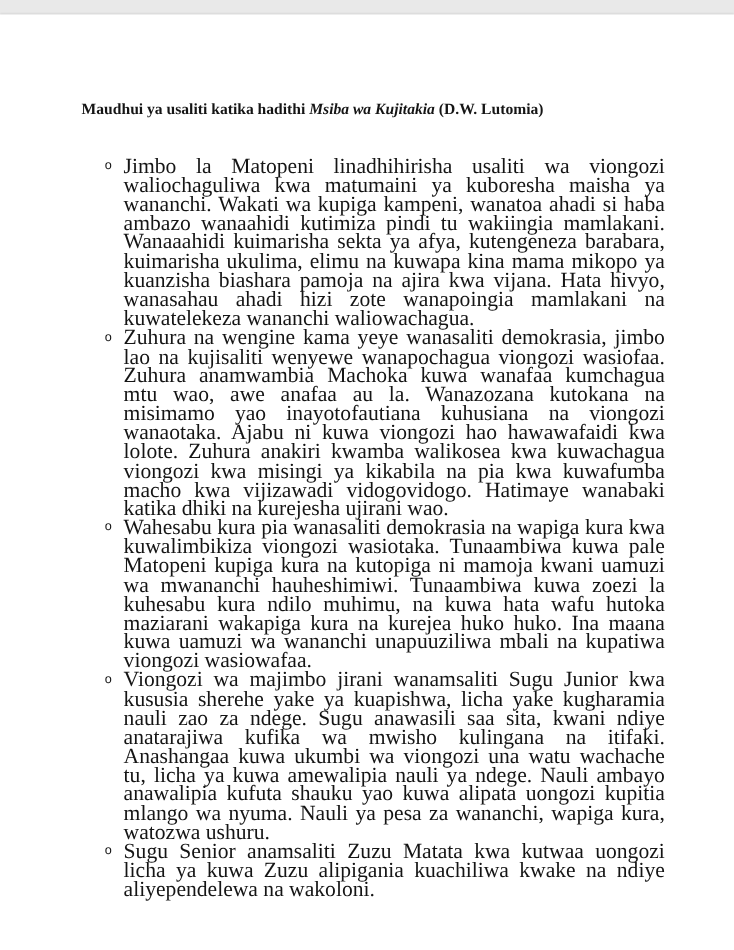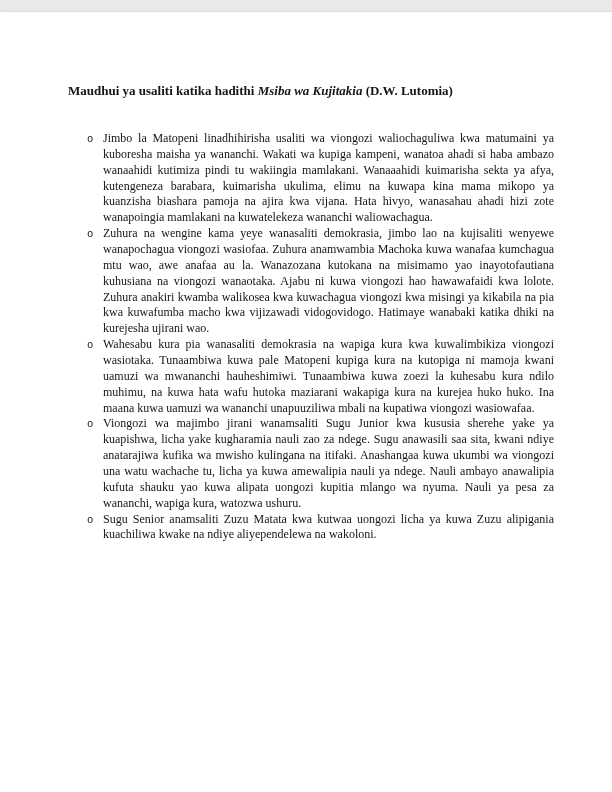--- a/index.html
+++ b/index.html
@@ -44,21 +44,21 @@
   .bullet-marker {
     flex: 0 0 16px;
     width: 16px;
     font-family: "Liberation Mono", monospace;
     font-size: 10.5px;
     line-height: 15.86px;
     padding-top: 1px;
   }
   .bullet-text {
     flex: 1 1 auto;
-    font-size: 12px;
+    font-size: 18px;
     line-height: 15.86px;
     text-align: justify;
   }
 </style>
 </head>
 <body>
 
 <div class="page">
 
   <div class="doc-title">

